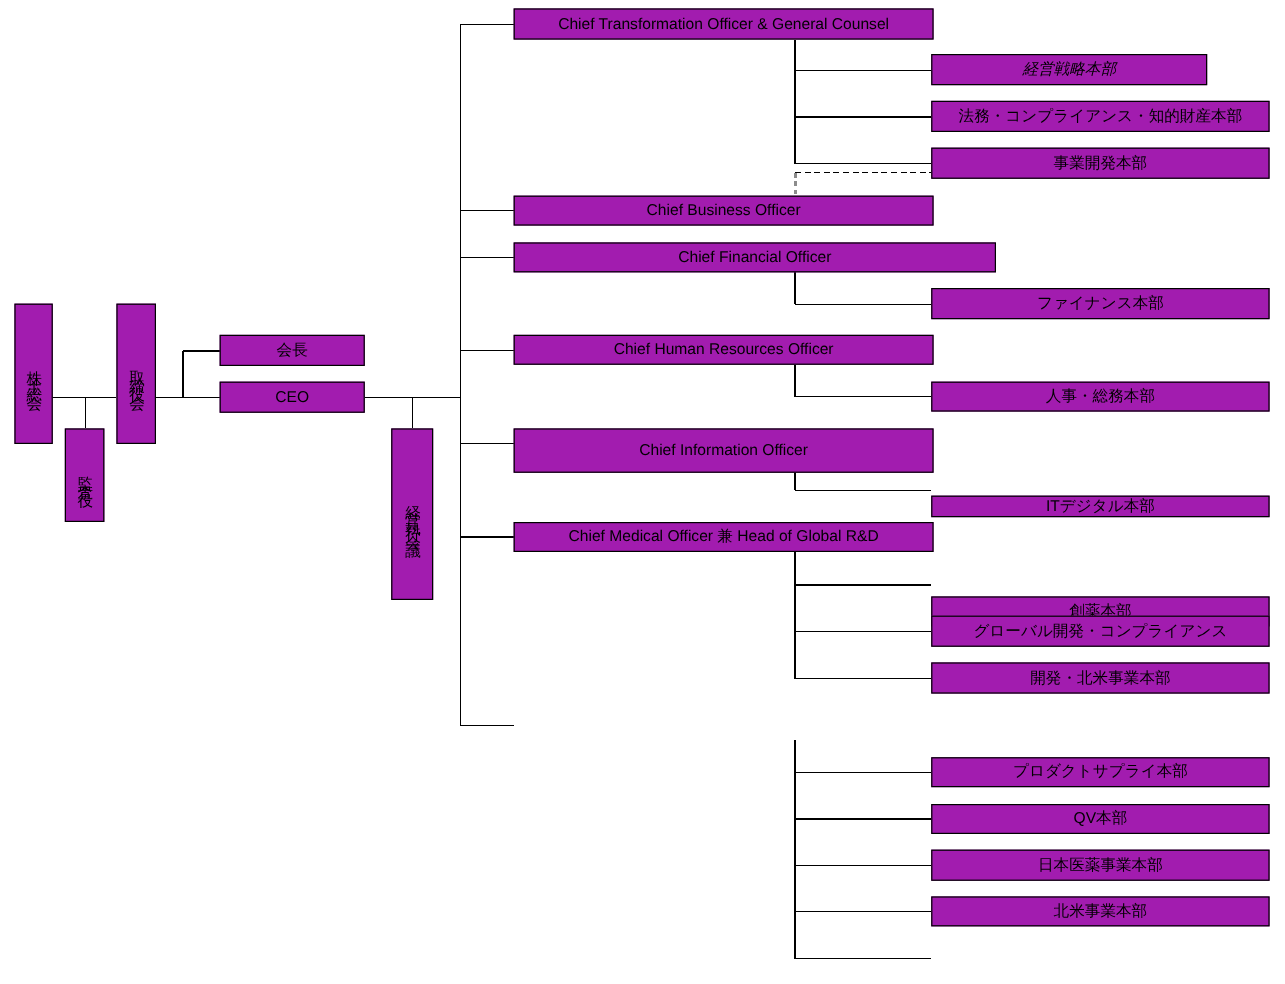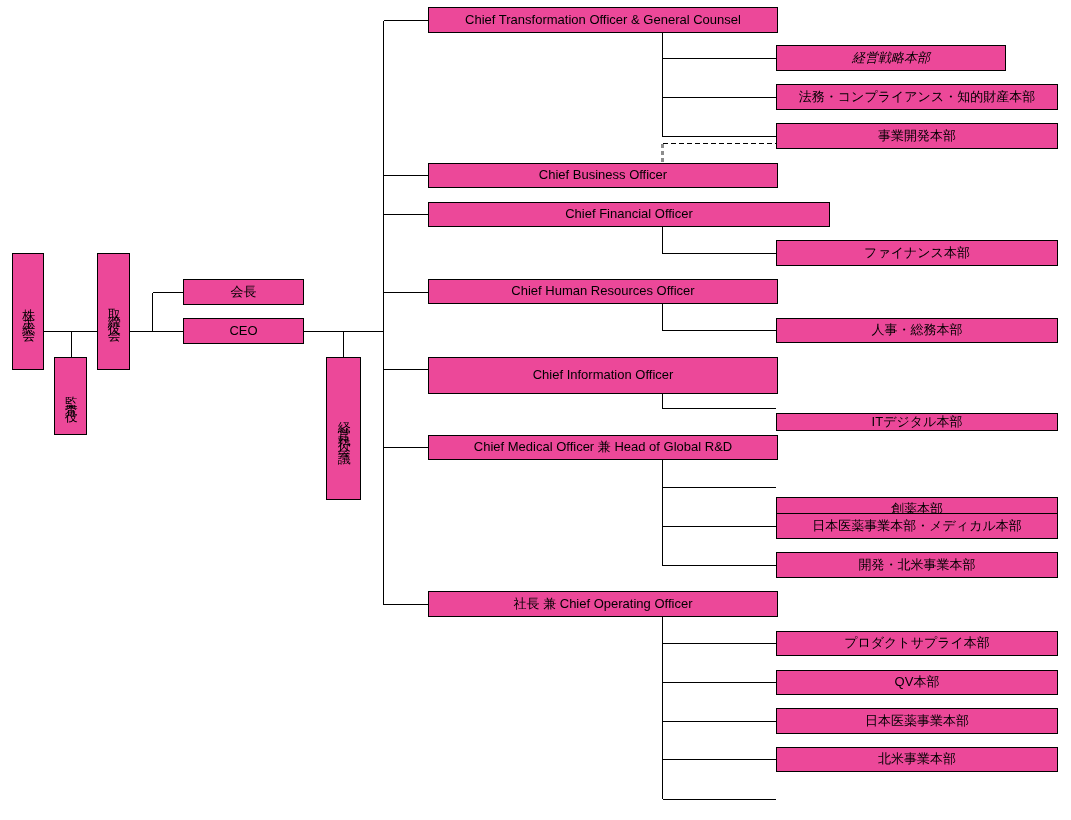--- a/index.html
+++ b/index.html
@@ -9,21 +9,21 @@
     background:#ffffff;
     font-family:"Liberation Sans","DejaVu Sans",sans-serif;
     color:#000;
     overflow:hidden;
   }
   #wires{position:absolute;left:0;top:0;width:1071px;height:820px;}
   .node{
     position:absolute;
     box-sizing:border-box;
     border:1px solid #000;
-    background:#ec4899;
+    background:#a21caf;
     display:flex;
     align-items:center;
     justify-content:center;
     font-size:13px;
     line-height:1.1;
     text-align:center;
     white-space:nowrap;
   }
   .vnode{
     writing-mode:vertical-rl;
@@ -91,37 +91,36 @@
   <div class="node" style="left:428px;top:163px;width:350px;height:25px;">Chief Business Officer</div>
 
   <div class="node" style="left:428px;top:202px;width:402px;height:25px;">Chief Financial Officer</div>
 
   <div class="node" style="left:428px;top:279px;width:350px;height:25px;">Chief Human Resources Officer</div>
 
   <div class="node" style="left:428px;top:357px;width:350px;height:37px;">Chief Information Officer</div>
 
   <div class="node" style="left:428px;top:435px;width:350px;height:25px;">Chief Medical Officer 兼 Head of Global R&amp;D</div>
 
-  <div class="node" style="left:428px;top:591px;width:350px;height:26px;">社長 兼 Chief Operating Officer</div>
 
   <div class="node" style="left:776px;top:45px;width:230px;height:26px;font-style:italic;">経営戦略本部</div>
 
   <div class="node" style="left:776px;top:84px;width:282px;height:26px;">法務・コンプライアンス・知的財産本部</div>
 
   <div class="node" style="left:776px;top:123px;width:282px;height:26px;">事業開発本部</div>
 
   <div class="node" style="left:776px;top:240px;width:282px;height:26px;">ファイナンス本部</div>
 
   <div class="node" style="left:776px;top:318px;width:282px;height:25px;">人事・総務本部</div>
 
   <div class="node" style="left:776px;top:396px;width:282px;height:18px;margin-top:17px;">ITデジタル本部</div>
 
   <div class="node" style="left:776px;top:475px;width:282px;height:25px;margin-top:22px;">創薬本部</div>
 
-  <div class="node" style="left:776px;top:513px;width:282px;height:26px;">日本医薬事業本部・メディカル本部</div>
+  <div class="node" style="left:776px;top:513px;width:282px;height:26px;">グローバル開発・コンプライアンス</div>
 
   <div class="node" style="left:776px;top:552px;width:282px;height:26px;">開発・北米事業本部</div>
 
   <div class="node" style="left:776px;top:631px;width:282px;height:25px;">プロダクトサプライ本部</div>
 
   <div class="node" style="left:776px;top:670px;width:282px;height:25px;">QV本部</div>
 
   <div class="node" style="left:776px;top:708px;width:282px;height:26px;">日本医薬事業本部</div>
 
   <div class="node" style="left:776px;top:747px;width:282px;height:25px;">北米事業本部</div>

